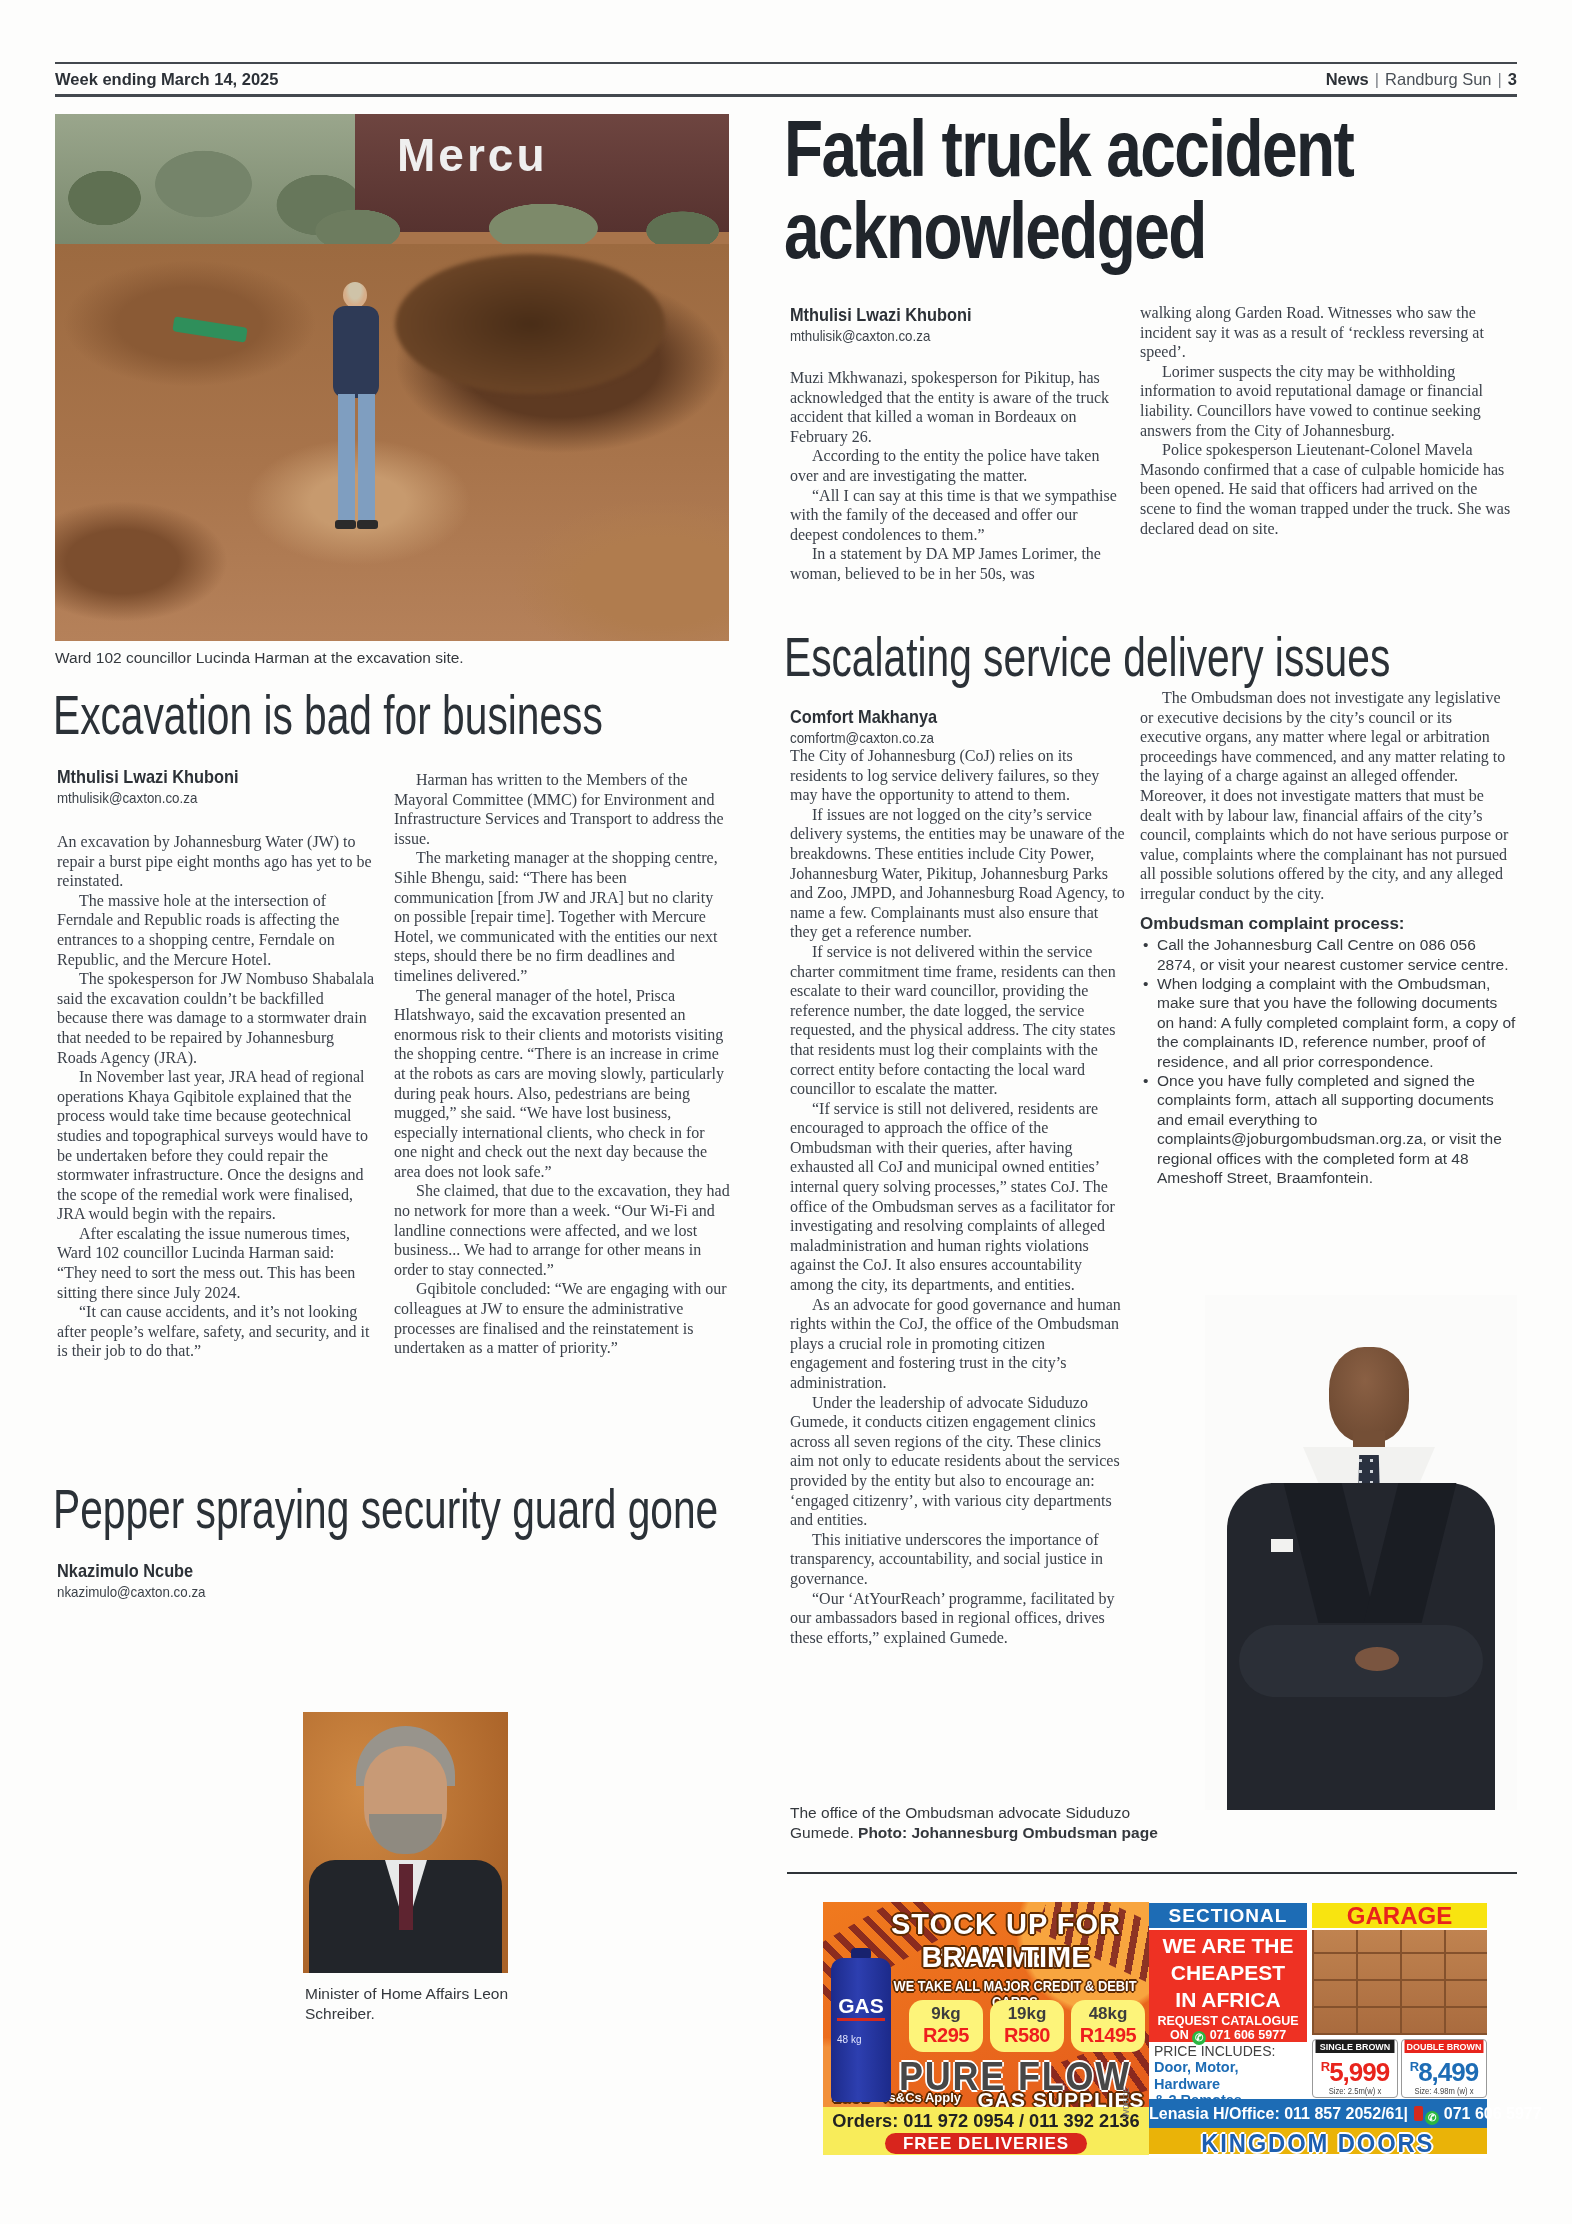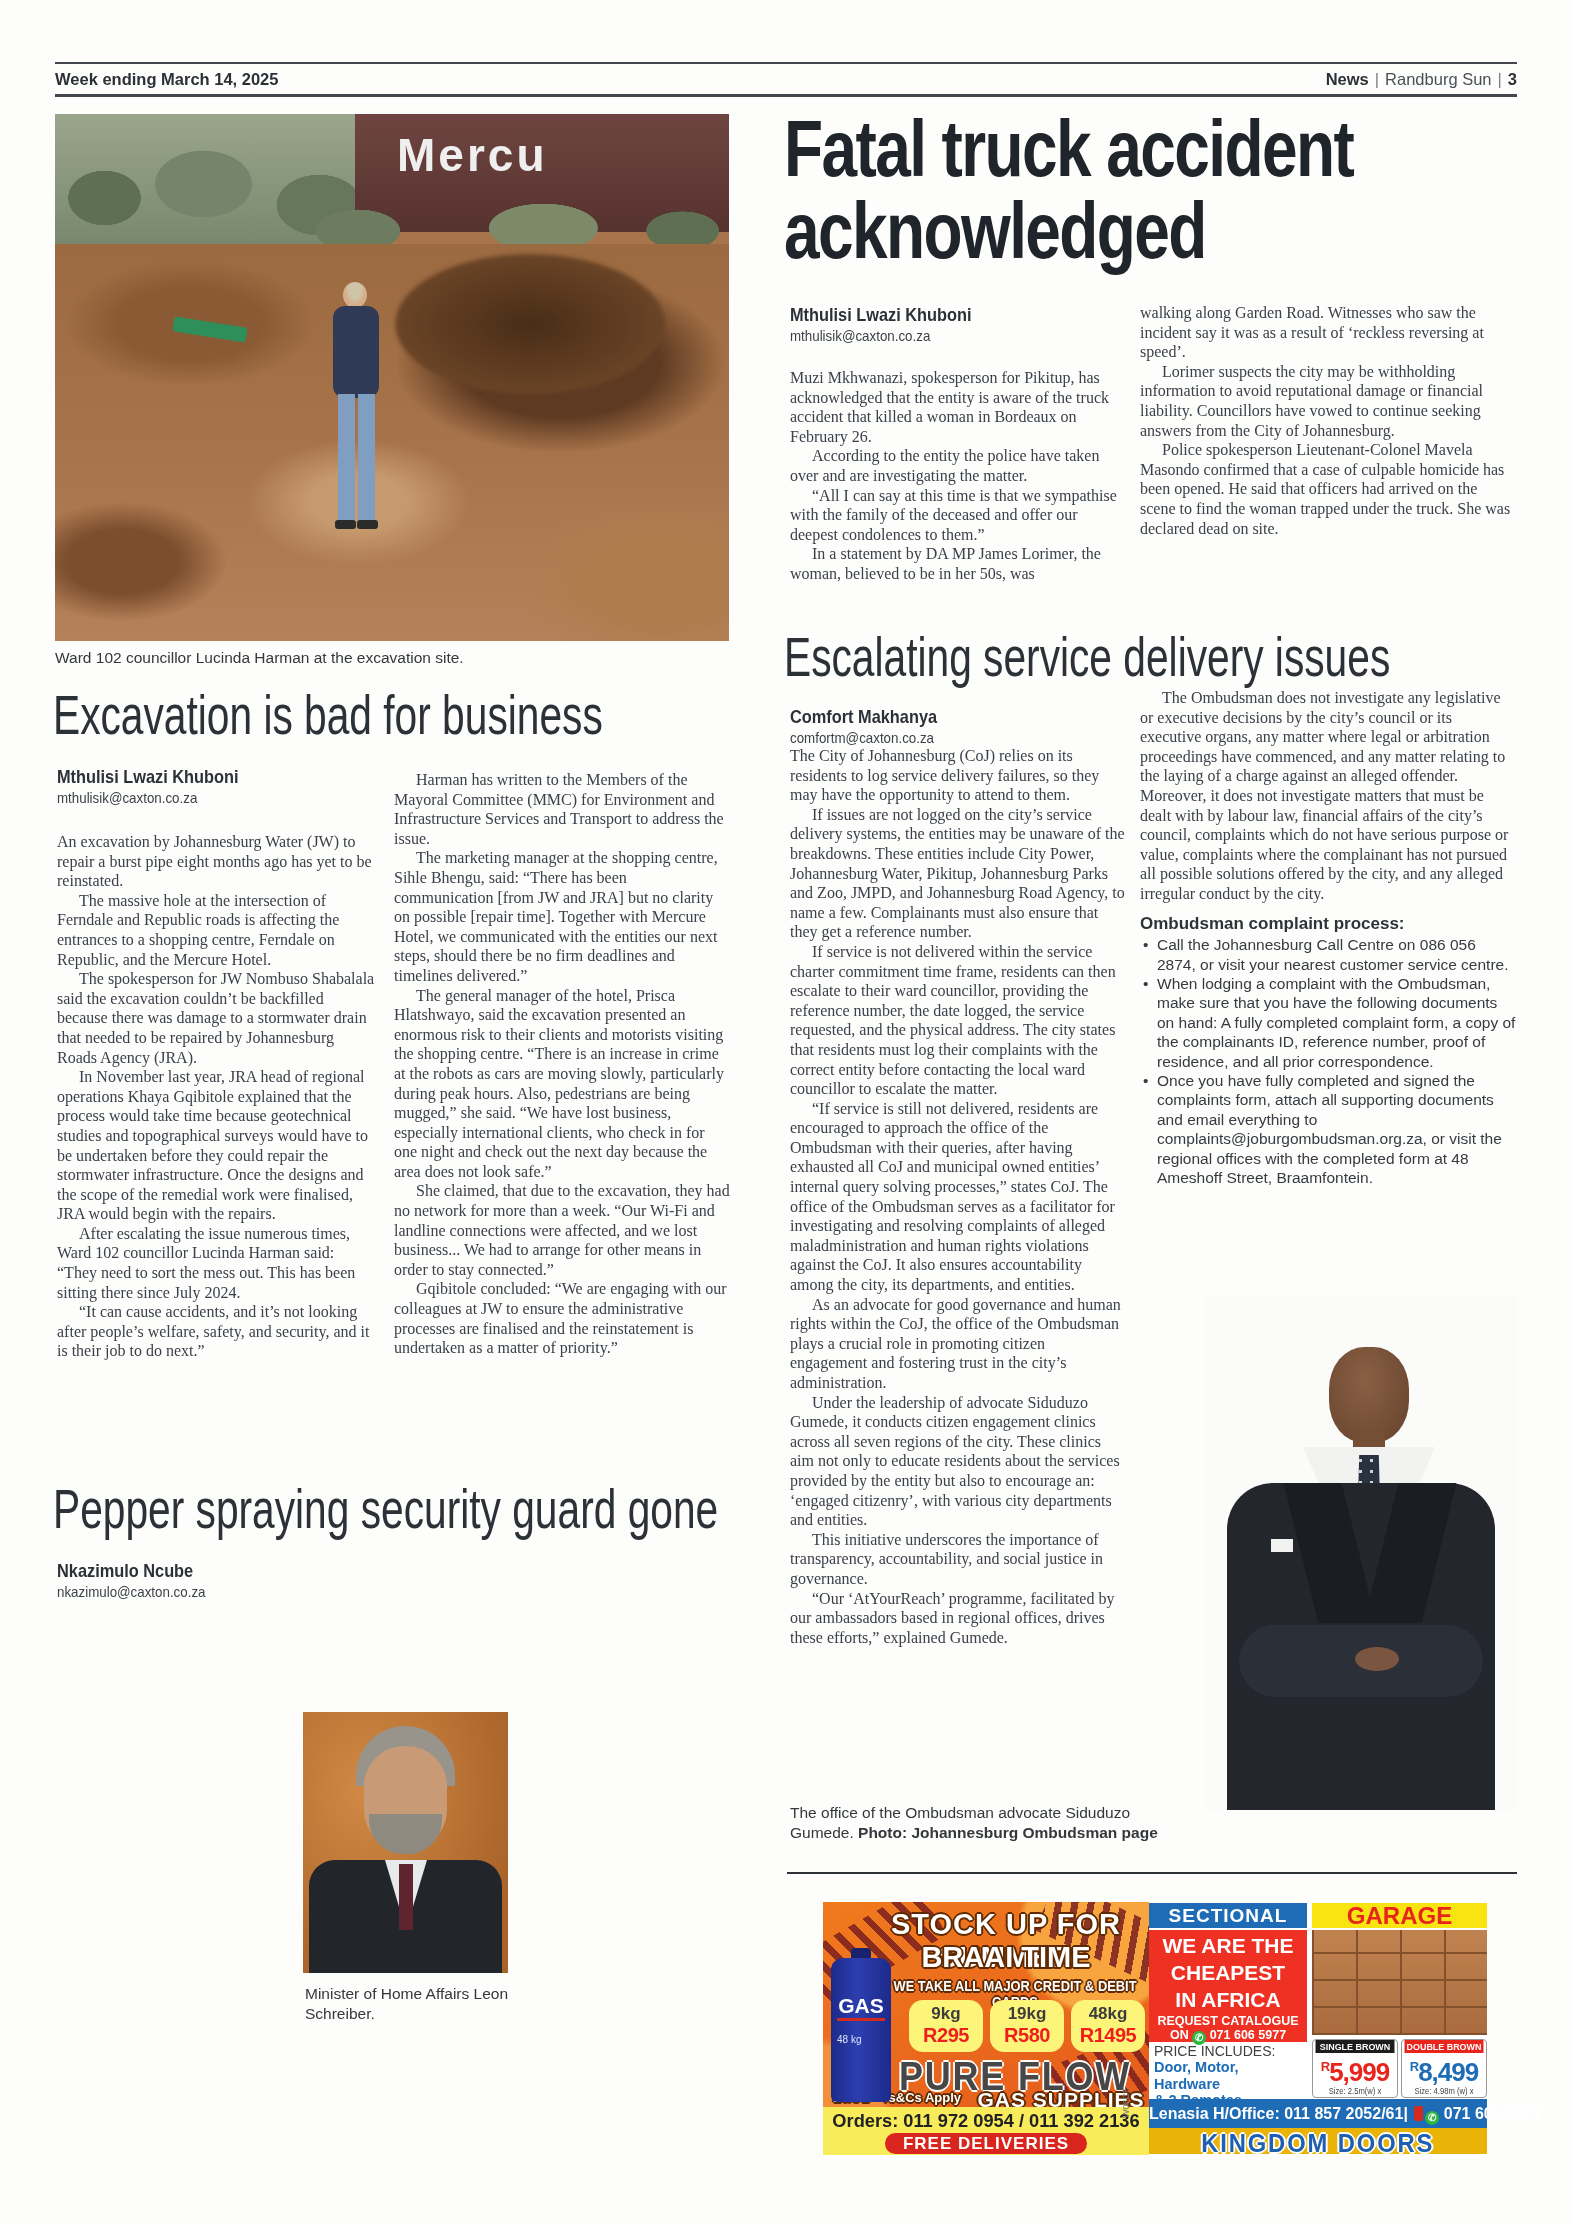--- a/index.html
+++ b/index.html
@@ -235,21 +235,21 @@
   <div class="byl" style="left:57px;top:766px;">
     <span class="n">Mthulisi Lwazi Khuboni</span>
     <span class="e">mthulisik@caxton.co.za</span>
   </div>
   <div class="col lede" style="left:57px;top:832px;width:318px;">
       <p>An excavation by Johannesburg Water (JW) to repair a burst pipe eight months ago has yet to be reinstated.</p>
       <p>The massive hole at the intersection of Ferndale and Republic roads is affecting the entrances to a shopping centre, Ferndale on Republic, and the Mercure Hotel.</p>
       <p>The spokesperson for JW Nombuso Shabalala said the excavation couldn’t be backfilled because there was damage to a stormwater drain that needed to be repaired by Johannesburg Roads Agency (JRA).</p>
       <p>In November last year, JRA head of regional operations Khaya Gqibitole explained that the process would take time because geotechnical studies and topographical surveys would have to be undertaken before they could repair the stormwater infrastructure. Once the designs and the scope of the remedial work were finalised, JRA would begin with the repairs.</p>
       <p>After escalating the issue numerous times, Ward 102 councillor Lucinda Harman said: “They need to sort the mess out. This has been sitting there since July 2024.</p>
-      <p>“It can cause accidents, and it’s not looking after people’s welfare, safety, and security, and it is their job to do next.”</p>
+      <p>“It can cause accidents, and it’s not looking after people’s welfare, safety, and security, and it is their job to do that.”</p>
     </div>
   <div class="col" style="left:394px;top:770px;width:336px;">
       <p>Harman has written to the Members of the Mayoral Committee (MMC) for Environment and Infrastructure Services and Transport to address the issue.</p>
       <p>The marketing manager at the shopping centre, Sihle Bhengu, said: “There has been communication [from JW and JRA] but no clarity on possible [repair time]. Together with Mercure Hotel, we communicated with the entities our next steps, should there be no firm deadlines and timelines delivered.”</p>
       <p>The general manager of the hotel, Prisca Hlatshwayo, said the excavation presented an enormous risk to their clients and motorists visiting the shopping centre. “There is an increase in crime at the robots as cars are moving slowly, particularly during peak hours. Also, pedestrians are being mugged,” she said. “We have lost business, especially international clients, who check in for one night and check out the next day because the area does not look safe.”</p>
       <p>She claimed, that due to the excavation, they had no network for more than a week. “Our Wi-Fi and landline connections were affected, and we lost business... We had to arrange for other means in order to stay connected.”</p>
       <p>Gqibitole concluded: “We are engaging with our colleagues at JW to ensure the administrative processes are finalised and the reinstatement is undertaken as a matter of priority.”</p>
     </div>
 
   <div class="hl hl-light" style="left:53px;top:1480px;">Pepper spraying security guard gone</div>

